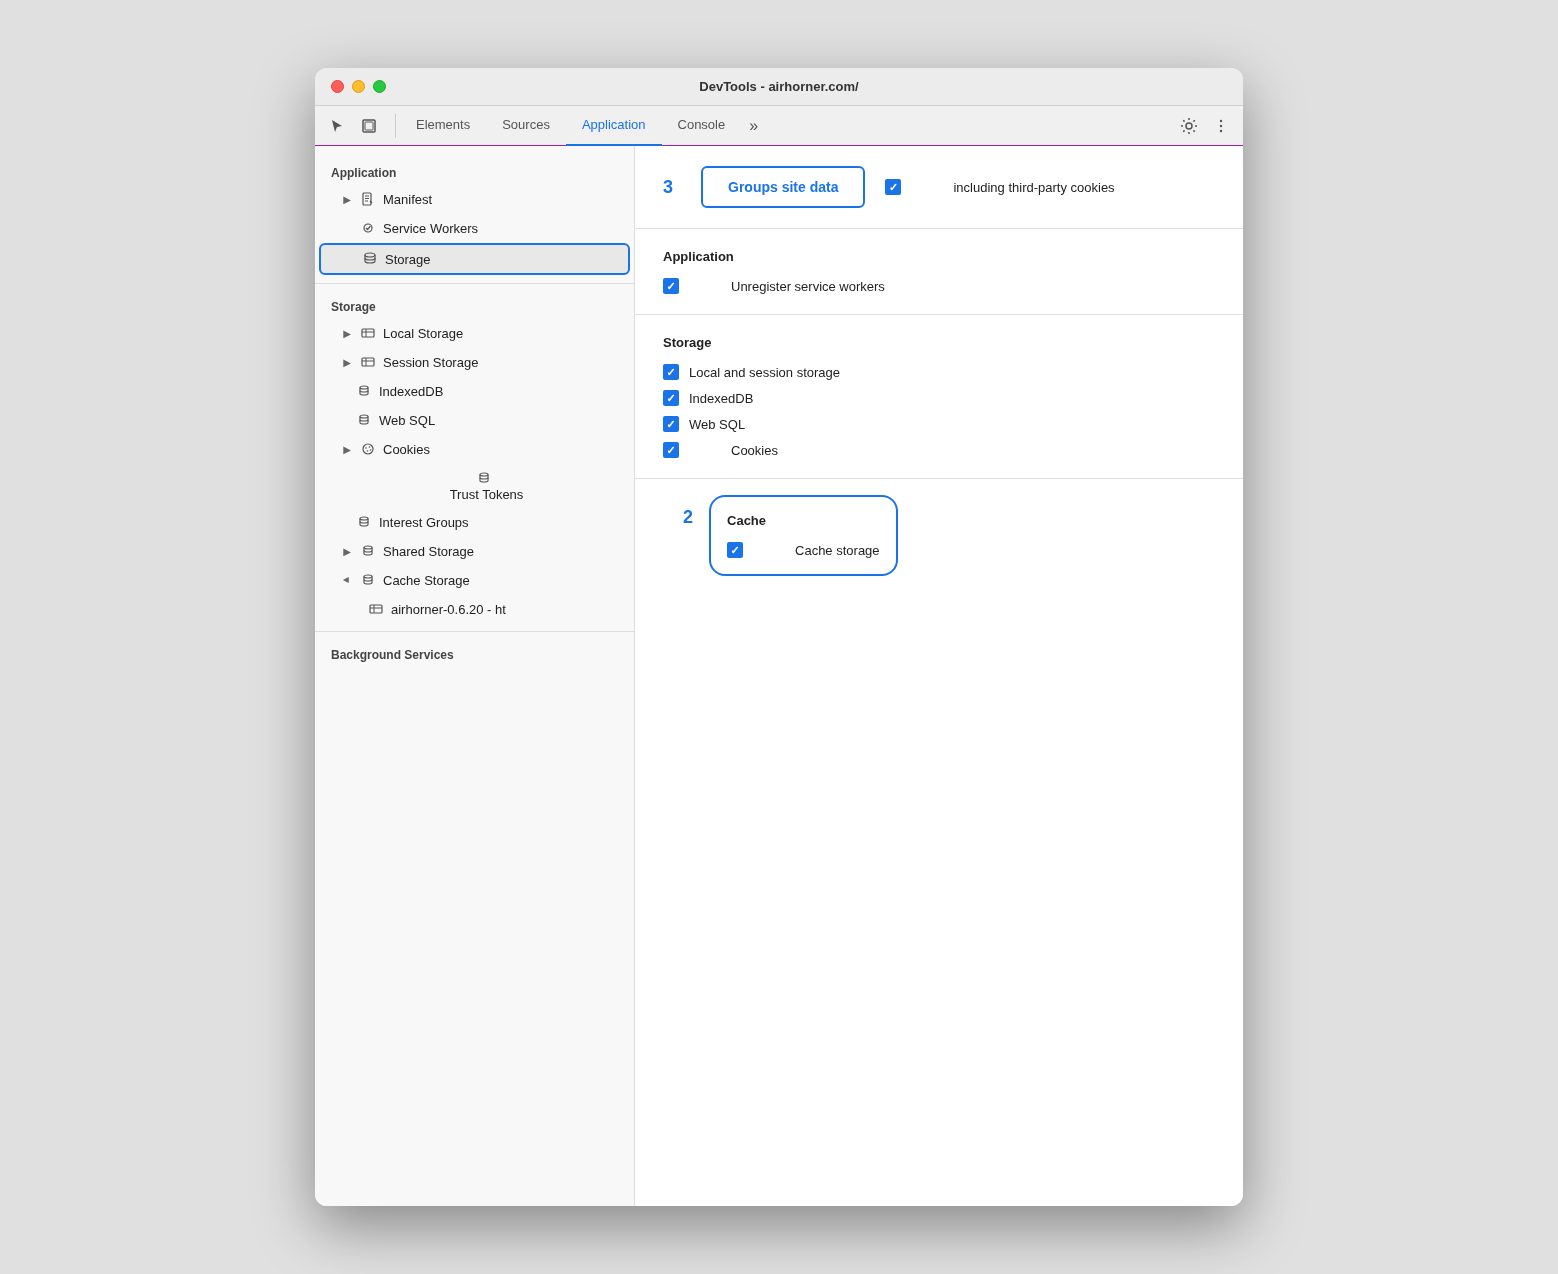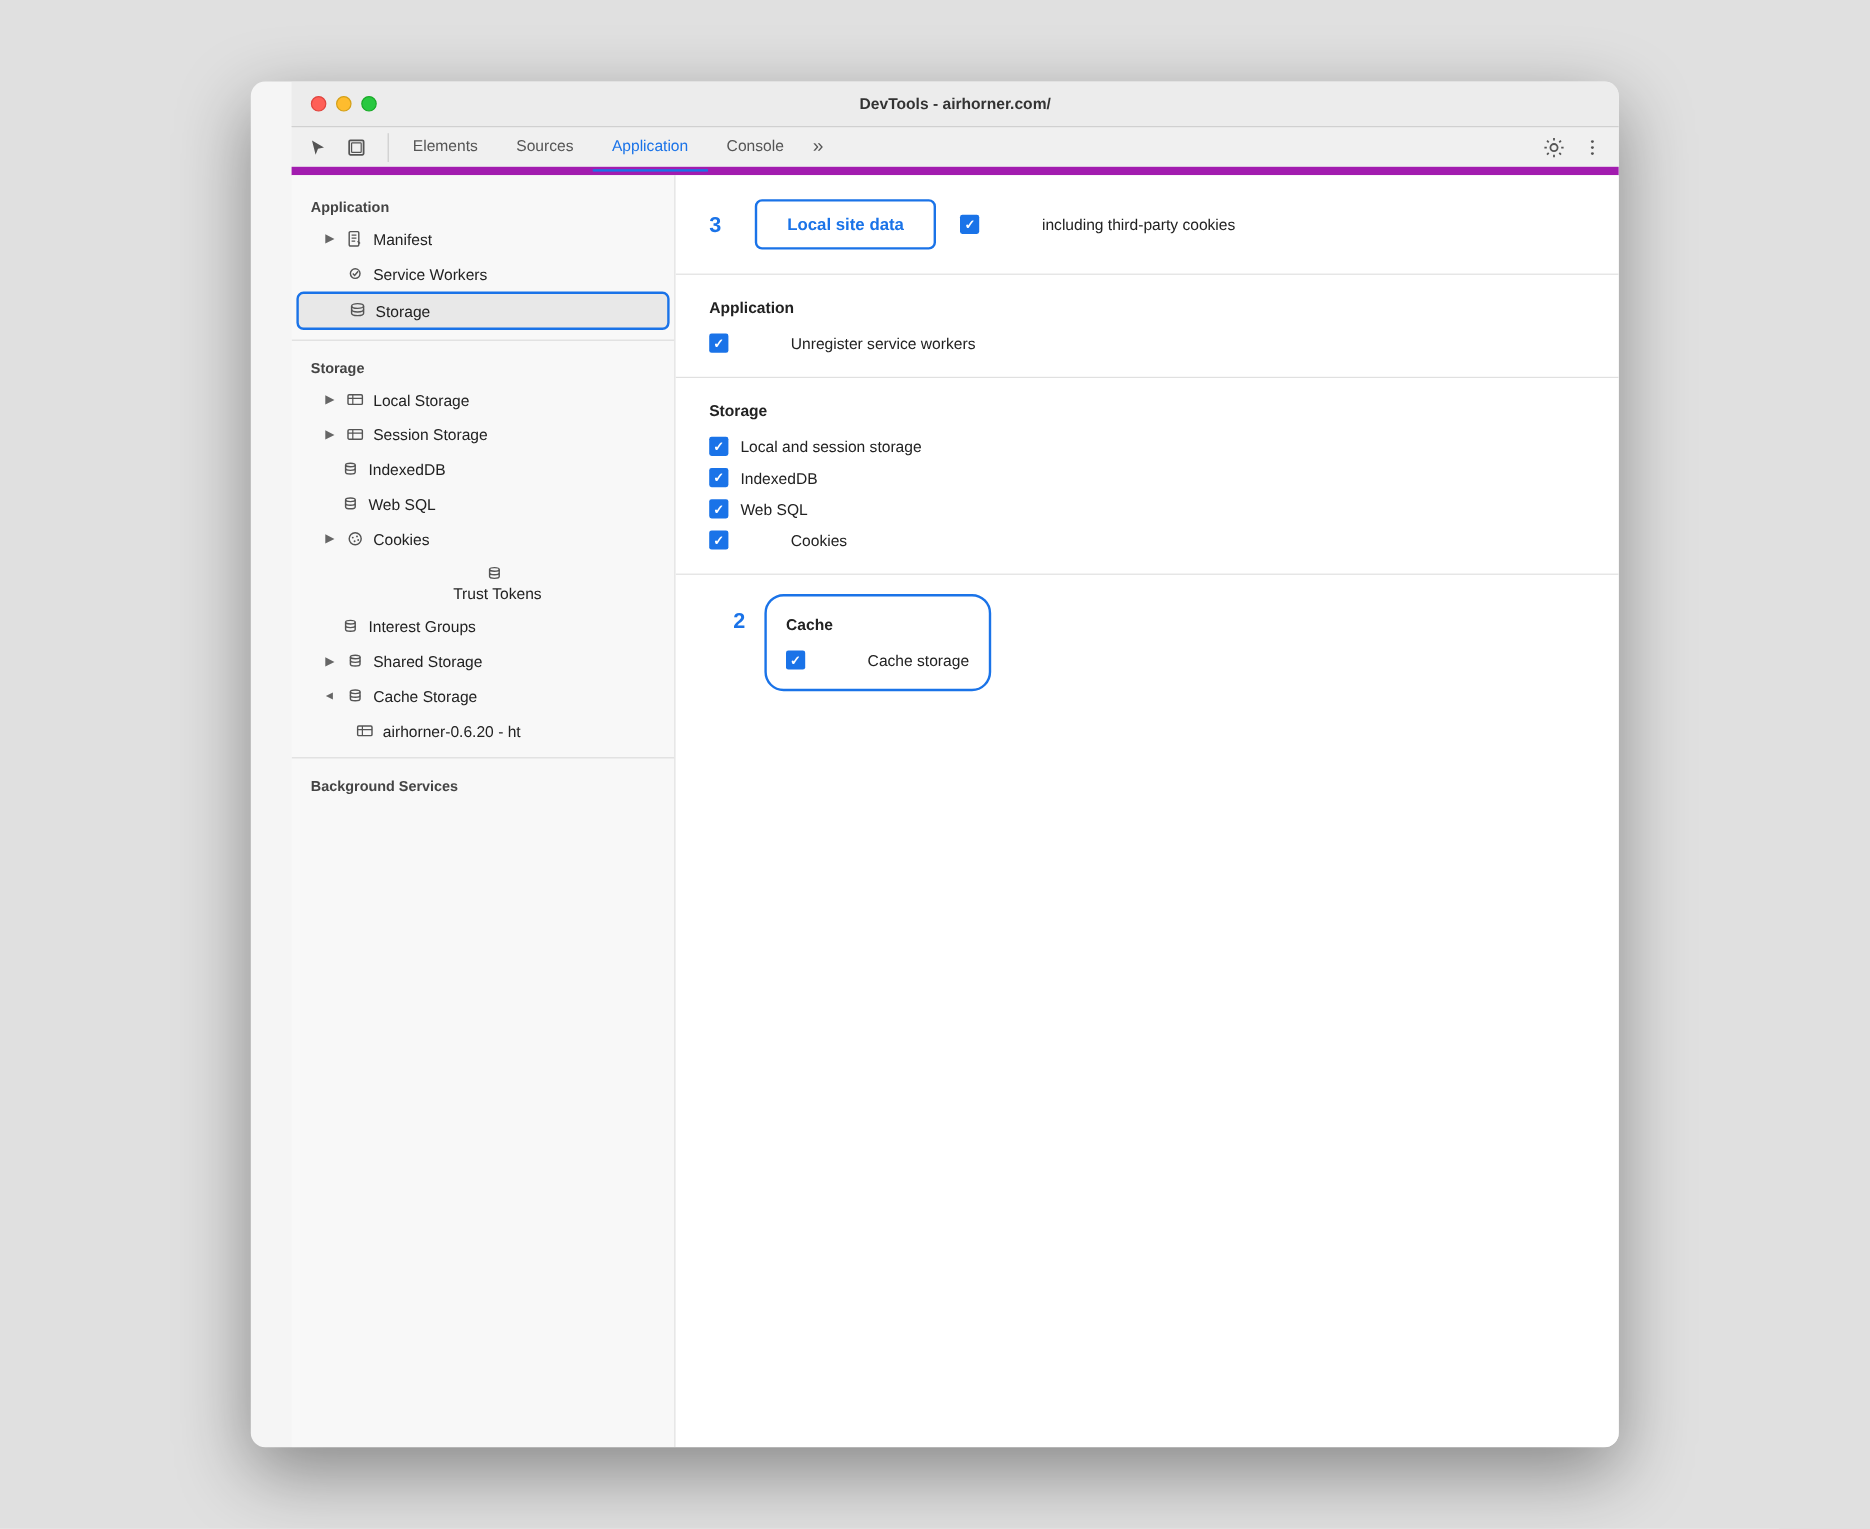--- a/index.html
+++ b/index.html
@@ -5,26 +5,25 @@
     * { box-sizing: border-box; margin: 0; padding: 0; }
     body {
       background: #e0e0e0;
       display: flex;
       justify-content: center;
       align-items: center;
       min-height: 100vh;
       font-family: -apple-system, BlinkMacSystemFont, 'Helvetica Neue', Arial, sans-serif;
     }
     .window {
-      width: 1140px;
+      width: 928px;
       background: #f5f5f5;
       border-radius: 12px;
       box-shadow: 0 20px 60px rgba(0,0,0,0.4);
       overflow: hidden;
-      padding-left: 34px;
     }
     
     .titlebar {
       background: #ececec;
       border-bottom: 1px solid #d0d0d0;
       display: flex;
       align-items: center;
       padding: 12px 16px;
       position: relative;
     }
@@ -46,21 +45,21 @@
       position: absolute;
       left: 50%;
       transform: translateX(-50%);
       font-size: 13px;
       font-weight: 600;
       color: #333;
     }
     
     .tabbar {
       background: #f0f0f0;
-      border-bottom: 7px solid #a21caf;
+      border-bottom: 1px solid #a21caf;
       display: flex;
       align-items: center;
       padding: 0 8px;
       height: 40px;
     }
     .tabbar-icons {
       display: flex;
       align-items: center;
       margin-right: 8px;
       gap: 4px;
@@ -501,21 +500,21 @@
       <div class="sidebar-divider"></div>
 
       <div class="sidebar-section-label">Background Services</div>
     </div>
 
     <div class="content">
 
       <div class="clear-area">
         <span class="step-label">3</span>
         <div class="clear-btn-wrapper">
-          <button class="clear-btn">Local site data</button>
+          <button class="clear-btn">Groups site data</button>
         </div>
         <div class="checkbox-row" style="margin-bottom:0;">
           <div class="cb"></div>
           <span>including third-party cookies</span>
         </div>
       </div>
 
       <div class="content-section">
         <div class="content-section-title">Application</div>
         <div class="checkbox-row">

